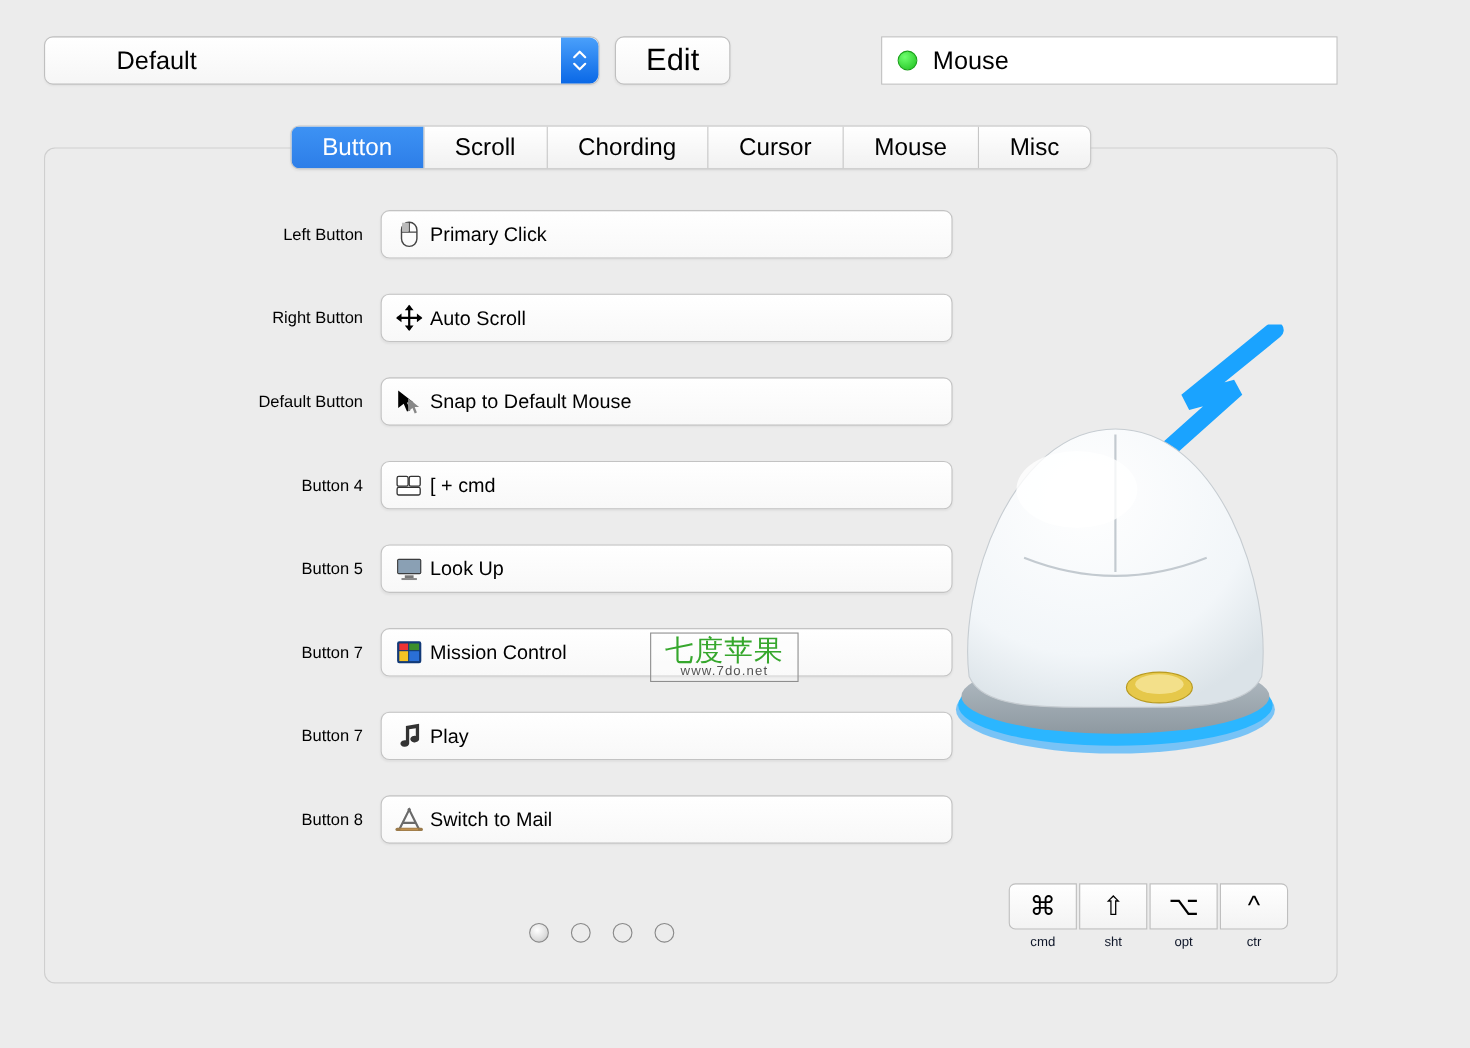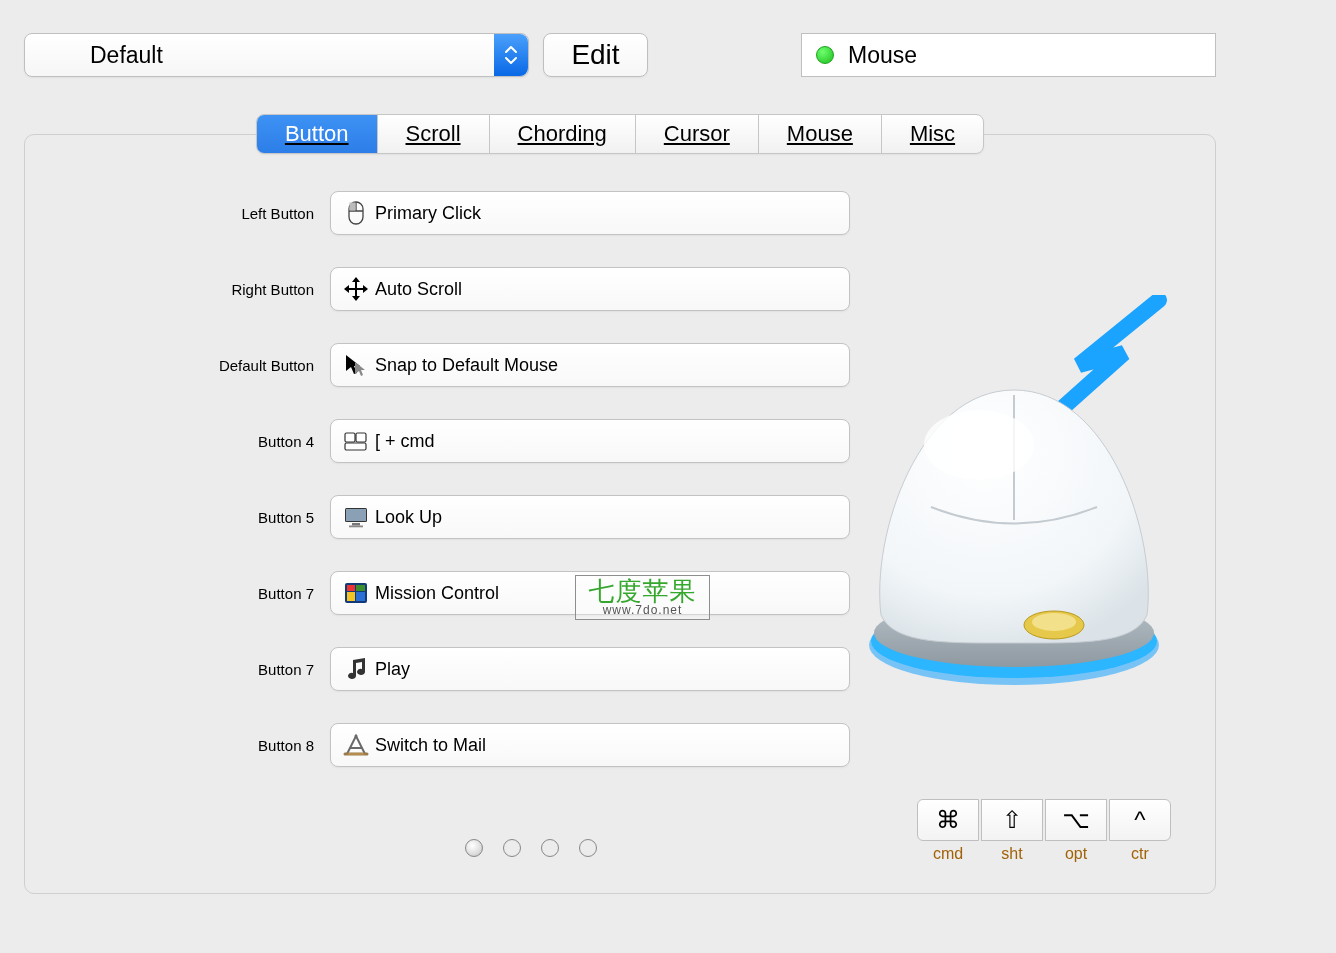--- a/index.html
+++ b/index.html
@@ -8,21 +8,21 @@
     width: 1336px; height: 953px;
     background: #ececec;
     font-family: -apple-system, "Helvetica Neue", Helvetica, Arial, sans-serif;
     font-size: 13px;
     color: #000;
     -webkit-font-smoothing: antialiased;
   }
   .window {
     position: relative;
     width: 1256px; height: 953px;
-    padding: 30px 40px 0 24px;
+    padding: 30px 40px 0 40px;
   }
 
   
   .topbar {
     display: flex;
     align-items: center;
     gap: 14px;
     height: 50px;
   }
   .profile-select {
@@ -88,21 +88,20 @@
     margin-top: 34px;
   }
   .tabbar {
     display: flex;
     height: 40px;
     border: 1px solid #c6c6c6;
     border-radius: 8px;
     overflow: hidden;
     background: linear-gradient(#fff,#f1f1f1);
     box-shadow: 0 1px 2px rgba(0,0,0,0.05);
-    text-decoration: underline;
   }
   .tab {
     display: flex; align-items: center; justify-content: center;
     padding: 0 28px;
     font-size: 22px;
     border-right: 1px solid #c6c6c6;
   }
   .tab:last-child { border-right: none; }
   .tab.active {
     background: linear-gradient(#3d92f4,#2d7ee8);
@@ -214,21 +213,21 @@
   .modkey-btn {
     width: 62px; height: 42px;
     background: linear-gradient(#fff,#f3f3f3);
     border: 1px solid #bfbfbf;
     display: flex; align-items: center; justify-content: center;
     font-size: 24px;
     font-family: -apple-system, "Helvetica Neue", sans-serif;
   }
   .modkey:first-child .modkey-btn { border-radius: 6px 0 0 6px; }
   .modkey:last-child  .modkey-btn { border-radius: 0 6px 6px 0; }
-  .modkey-lbl { font-size: 16px; color: #a16207; }
+  .modkey-lbl { font-size: 12px; color: #0f172a; }
 
 </style>
 </head>
 <body>
 
 <div class="window">
 
   <div class="topbar">
     <div class="profile-select">
       <span>Default</span>

